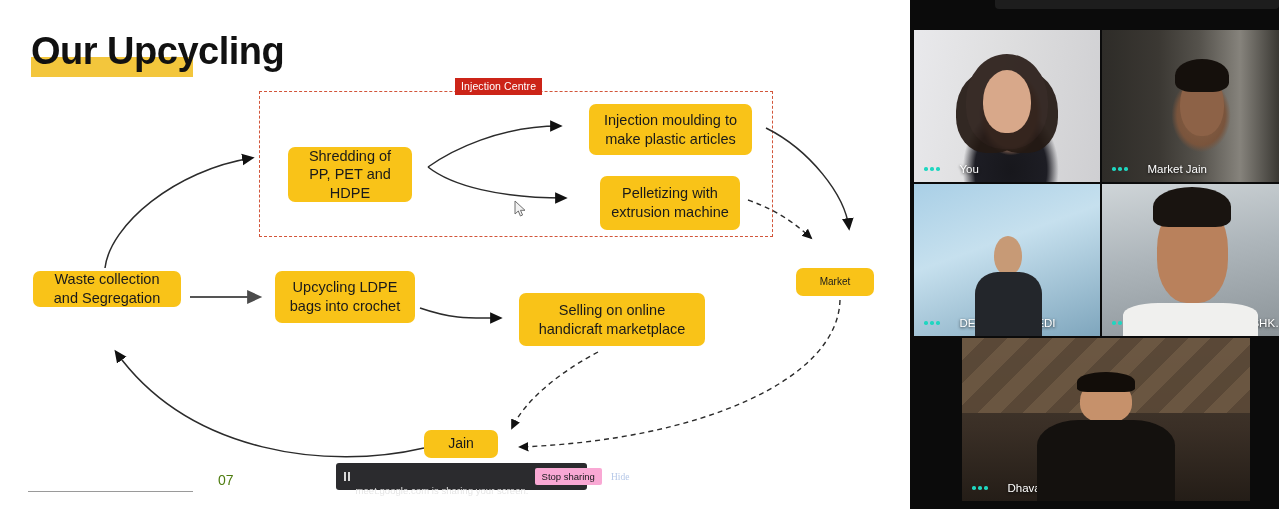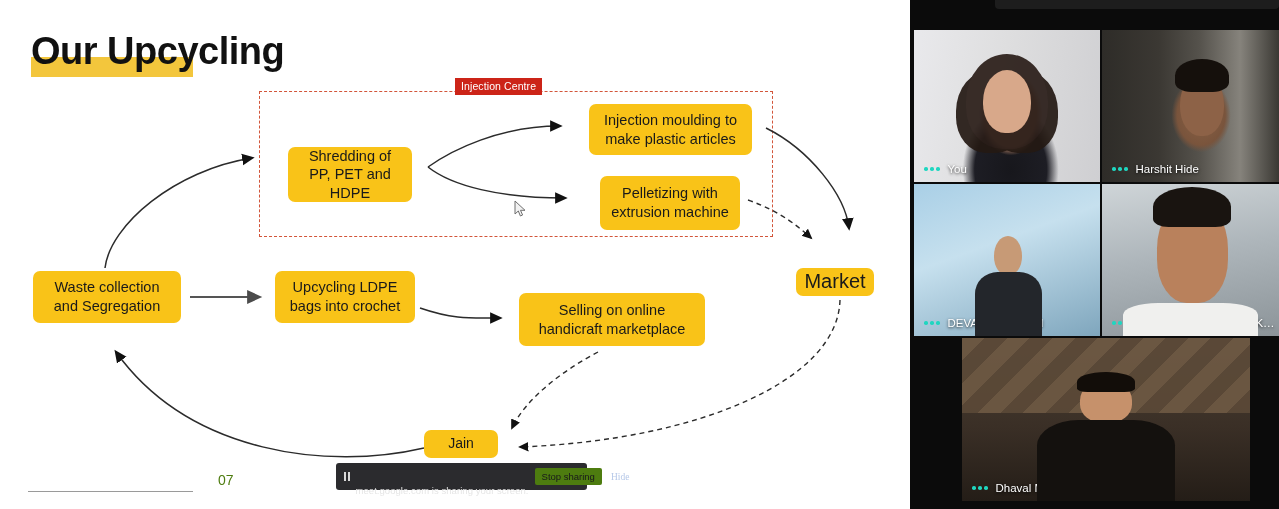--- a/index.html
+++ b/index.html
@@ -38,24 +38,24 @@
   
   .node{
     position:absolute;background:#F9C318;border-radius:7px;z-index:3;
     display:flex;align-items:center;justify-content:center;text-align:center;
     color:#1a1a1a;font-size:14.5px;line-height:1.28;
     box-sizing:border-box;padding:9px 9px;
   }
   #n-shred   {left:288px;top:138px;width:124px;height:55px;margin-top:9px;}
   #n-inject  {left:589px;top:104px;width:163px;height:51px;}
   #n-pellet  {left:600px;top:176px;width:140px;height:54px;}
-  #n-collect {left:33px; top:271px;width:148px;height:52px;}
+  #n-collect {left:33px; top:271px;width:148px;height:36px;}
   #n-upcycle {left:275px;top:271px;width:140px;height:52px;}
   #n-selling {left:519px;top:293px;width:186px;height:53px;}
-  #n-market  {left:796px;top:268px;width:78px; height:28px;font-size:20px;}
+  #n-market  {left:796px;top:268px;width:78px; height:28px;font-size:10px;}
   #n-waste   {left:424px;top:430px;width:74px; height:28px;font-size:14px;}
   
   #wires{position:absolute;left:0;top:0;width:910px;height:509px;z-index:2;}
   
   #page-rule{
     position:absolute;left:28px;top:491px;width:165px;height:0;
     border-top:1.6px solid #9a9a9a;z-index:3;
   }
   #page-num{
     position:absolute;left:218px;top:472px;z-index:3;
@@ -67,39 +67,39 @@
   #share-bar{
     position:absolute;left:336px;top:463px;width:251px;height:27px;
     background:#2b2b2e;border-radius:3px;z-index:7;
     display:flex;align-items:center;padding:0 6px;box-sizing:border-box;
     font-size:9.5px;color:#e6e6e6;gap:6px;
   }
   #share-pause{display:flex;gap:1.5px;align-items:center;margin-left:2px;}
   #share-pause i{display:block;width:2px;height:9px;background:#d8d8d8;}
   #share-text{flex:1;white-space:nowrap;letter-spacing:0.05px;margin-top:28px;}
   #stop-sharing{
-    background:#4d7c0f;color:#18181b;border-radius:2px;
+    background:#f9a8d4;color:#18181b;border-radius:2px;
     padding:3px 7px;font-size:9.5px;white-space:nowrap;
   }
   #hide-btn{color:#b6c8e8;font-size:9.5px;padding:0 3px;white-space:nowrap;font-family:Liberation Serif, serif;}
   
   #meet-panel{
     position:absolute;left:910px;top:0;width:369px;height:509px;
     background:#0b0b0b;overflow:hidden;
   }
   #meet-topbar{position:absolute;left:0;top:0;width:369px;height:29px;background:#0b0b0b;}
   #meet-topbar-chip{
     position:absolute;left:85px;top:0;width:284px;height:9px;
     background:#1d1d1d;border-radius:0 0 4px 4px;
   }
   .tile{position:absolute;overflow:hidden;background:#111;}
   .tile .vid{position:absolute;inset:0;}
   .tile .nameplate{
     position:absolute;left:0;bottom:0;height:26px;
-    display:flex;align-items:center;gap:8px;padding-left:10px;
+    display:flex;align-items:center;gap:20px;padding-left:10px;
     color:#fff;font-size:11.5px;white-space:nowrap;
     text-shadow:0 1px 3px rgba(0,0,0,.85);
   }
   .mic-dots{display:flex;gap:2.5px;align-items:center;}
   .mic-dots i{display:block;width:3.5px;height:3.5px;border-radius:50%;background:#1fd6c0;}
   .speaking{box-shadow:inset 0 -4px 0 0 #1f7a1f;}
   
   #tile-you     {left:4px;  top:30px; width:186px;height:152px;}
   #tile-harshit {left:192px;top:30px; width:177px;height:152px;}
   #tile-devang  {left:4px;  top:184px;width:186px;height:152px;}
@@ -244,21 +244,21 @@
     <div class="vid bg-harshit">
         <span class="face"></span>
         <span class="hair"></span>
       </div>
     <div class="nameplate" style="width:177px">
       <span class="mic-dots">
           <i></i>
           <i></i>
           <i></i>
         </span>
-      <span>Harshit Hide</span>
+      <span>Market Jain</span>
     </div>
   </div>
 
   <div class="tile" id="tile-devang">
     <div class="vid bg-devang">
         <span class="face"></span>
         <span class="torso"></span>
       </div>
     <div class="nameplate" style="width:186px">
       <span class="mic-dots">

